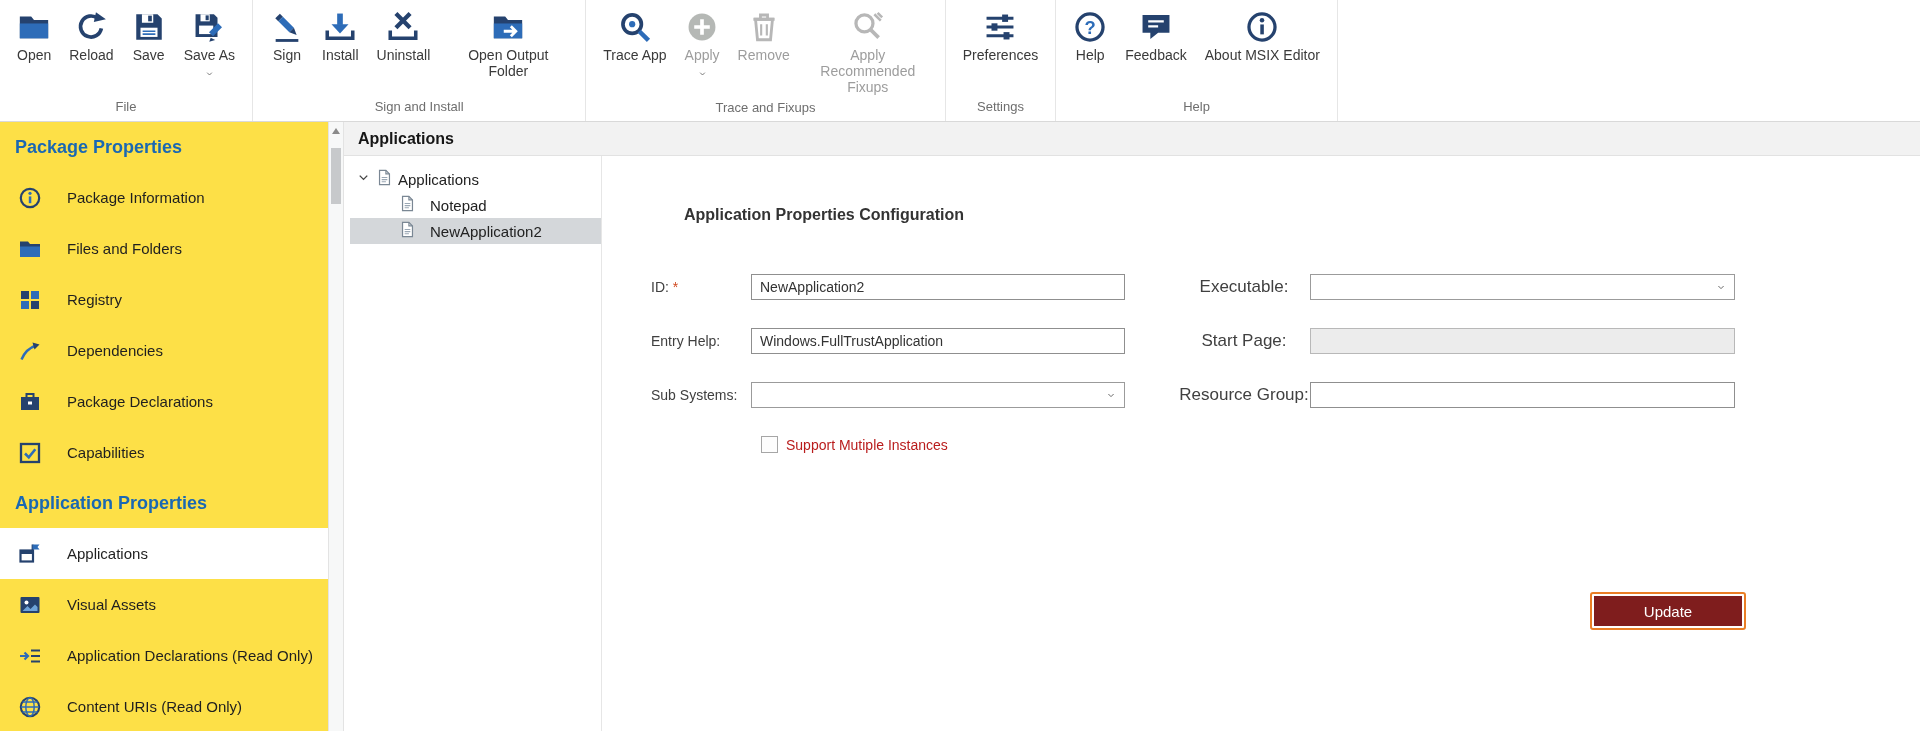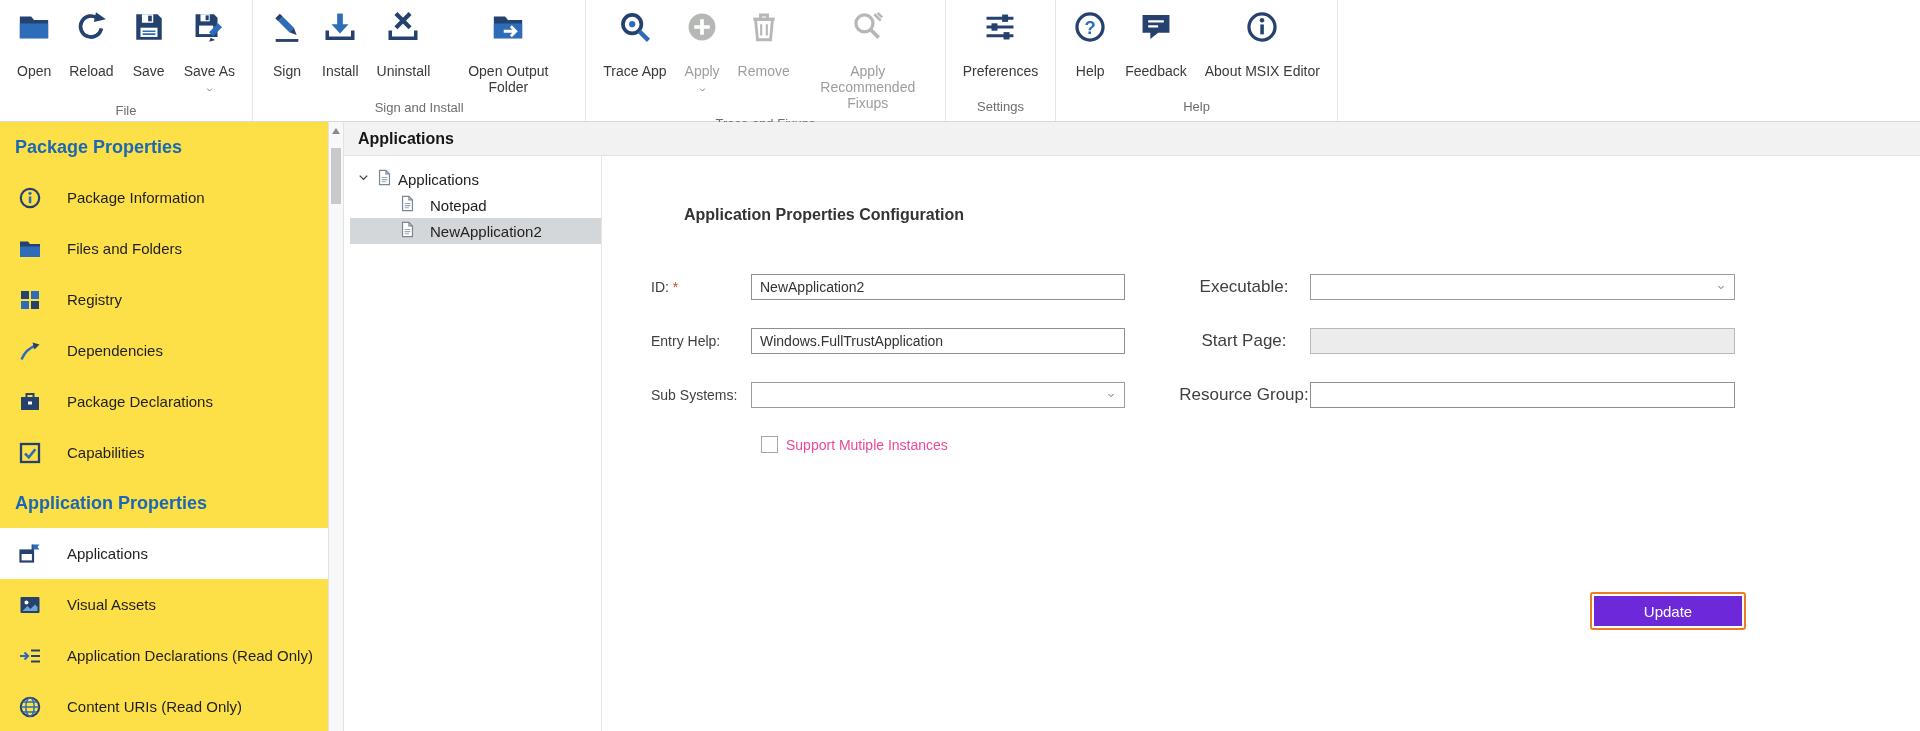--- a/index.html
+++ b/index.html
@@ -8,21 +8,21 @@
 
   
   .ribbon { height:122px; display:flex; align-items:stretch; background:#fff;
             border-bottom:1px solid #d9d9d9; }
   .ribbon-group { display:flex; flex-direction:column; border-right:1px solid #e6e6e6; padding:0 8px; }
   .ribbon-items { display:flex; flex:1; align-items:flex-start; padding-top:8px; }
   .ribbon-item { display:flex; flex-direction:column; align-items:center; padding:2px 9px;
                  min-width:46px; max-width:138px; text-align:center; cursor:pointer; }
   .ribbon-item .ricon { width:34px; height:34px; margin-bottom:3px; }
   .ribbon-item .ricon svg { width:34px; height:34px; }
-  .ribbon-item .rlabel { font-size:14px; line-height:16px; color:#3a3a3a;margin-top:16px; }
+  .ribbon-item .rlabel { font-size:14px; line-height:16px; color:#3a3a3a; }
   .ribbon-item.disabled .rlabel { color:#9d9d9d; }
   .ribbon-item.disabled .ricon { filter:grayscale(0.85) opacity(0.5); }
   .ribbon-item .chev { margin-top:1px; }
   .ribbon-item .chev svg { width:11px; height:8px; }
   .ribbon-group-label { text-align:center; font-size:13px; color:#6e6e6e; padding:3px 0 7px; }
 
   
   .content { display:flex; height:609px; }
 
   
@@ -71,25 +71,25 @@
   .req { color:#d0491f; }
   input.txt { width:100%; height:26px; border:1px solid #8f8f8f; font-size:14px; color:#333;
               padding:0 8px; font-family:inherit; background:#fff; }
   input.txt.disabled { background:#ececec; border-color:#b8b8b8; }
   .combo { width:100%; height:26px; border:1px solid #9b9b9b; background:#fff;
            display:flex; align-items:center; justify-content:flex-end; padding-right:7px; cursor:pointer; }
   .combo-chev svg { width:12px; height:9px; }
   .checkbox-row { margin-top:6px; }
   .cb-wrap { display:flex; align-items:center; cursor:pointer; margin-left:10px; }
   .checkbox { width:17px; height:17px; border:1px solid #a6a6a6; background:#fdfdfd; margin-right:8px; }
-  .cb-label { font-size:14px; color:#ec4899; }
+  .cb-label { font-size:14px; color:#b91c1c; }
 
   .update-wrap { position:absolute; top:436px; right:174px; border:2px solid #ea7e26;
                  border-radius:3px; padding:2px; background:#fff; }
-  .update-btn { width:148px; height:30px; background:#6d28d9; color:#fff; font-size:15px;
+  .update-btn { width:148px; height:30px; background:#7f1d1d; color:#fff; font-size:15px;
                 border:none; cursor:pointer; font-family:inherit; display:flex;
                 align-items:center; justify-content:center; width:148px; }
 </style>
 </head>
 <body>
 
 <div id="app">
 
   <div class="ribbon" id="ribbon">
       <div class="ribbon-group">

